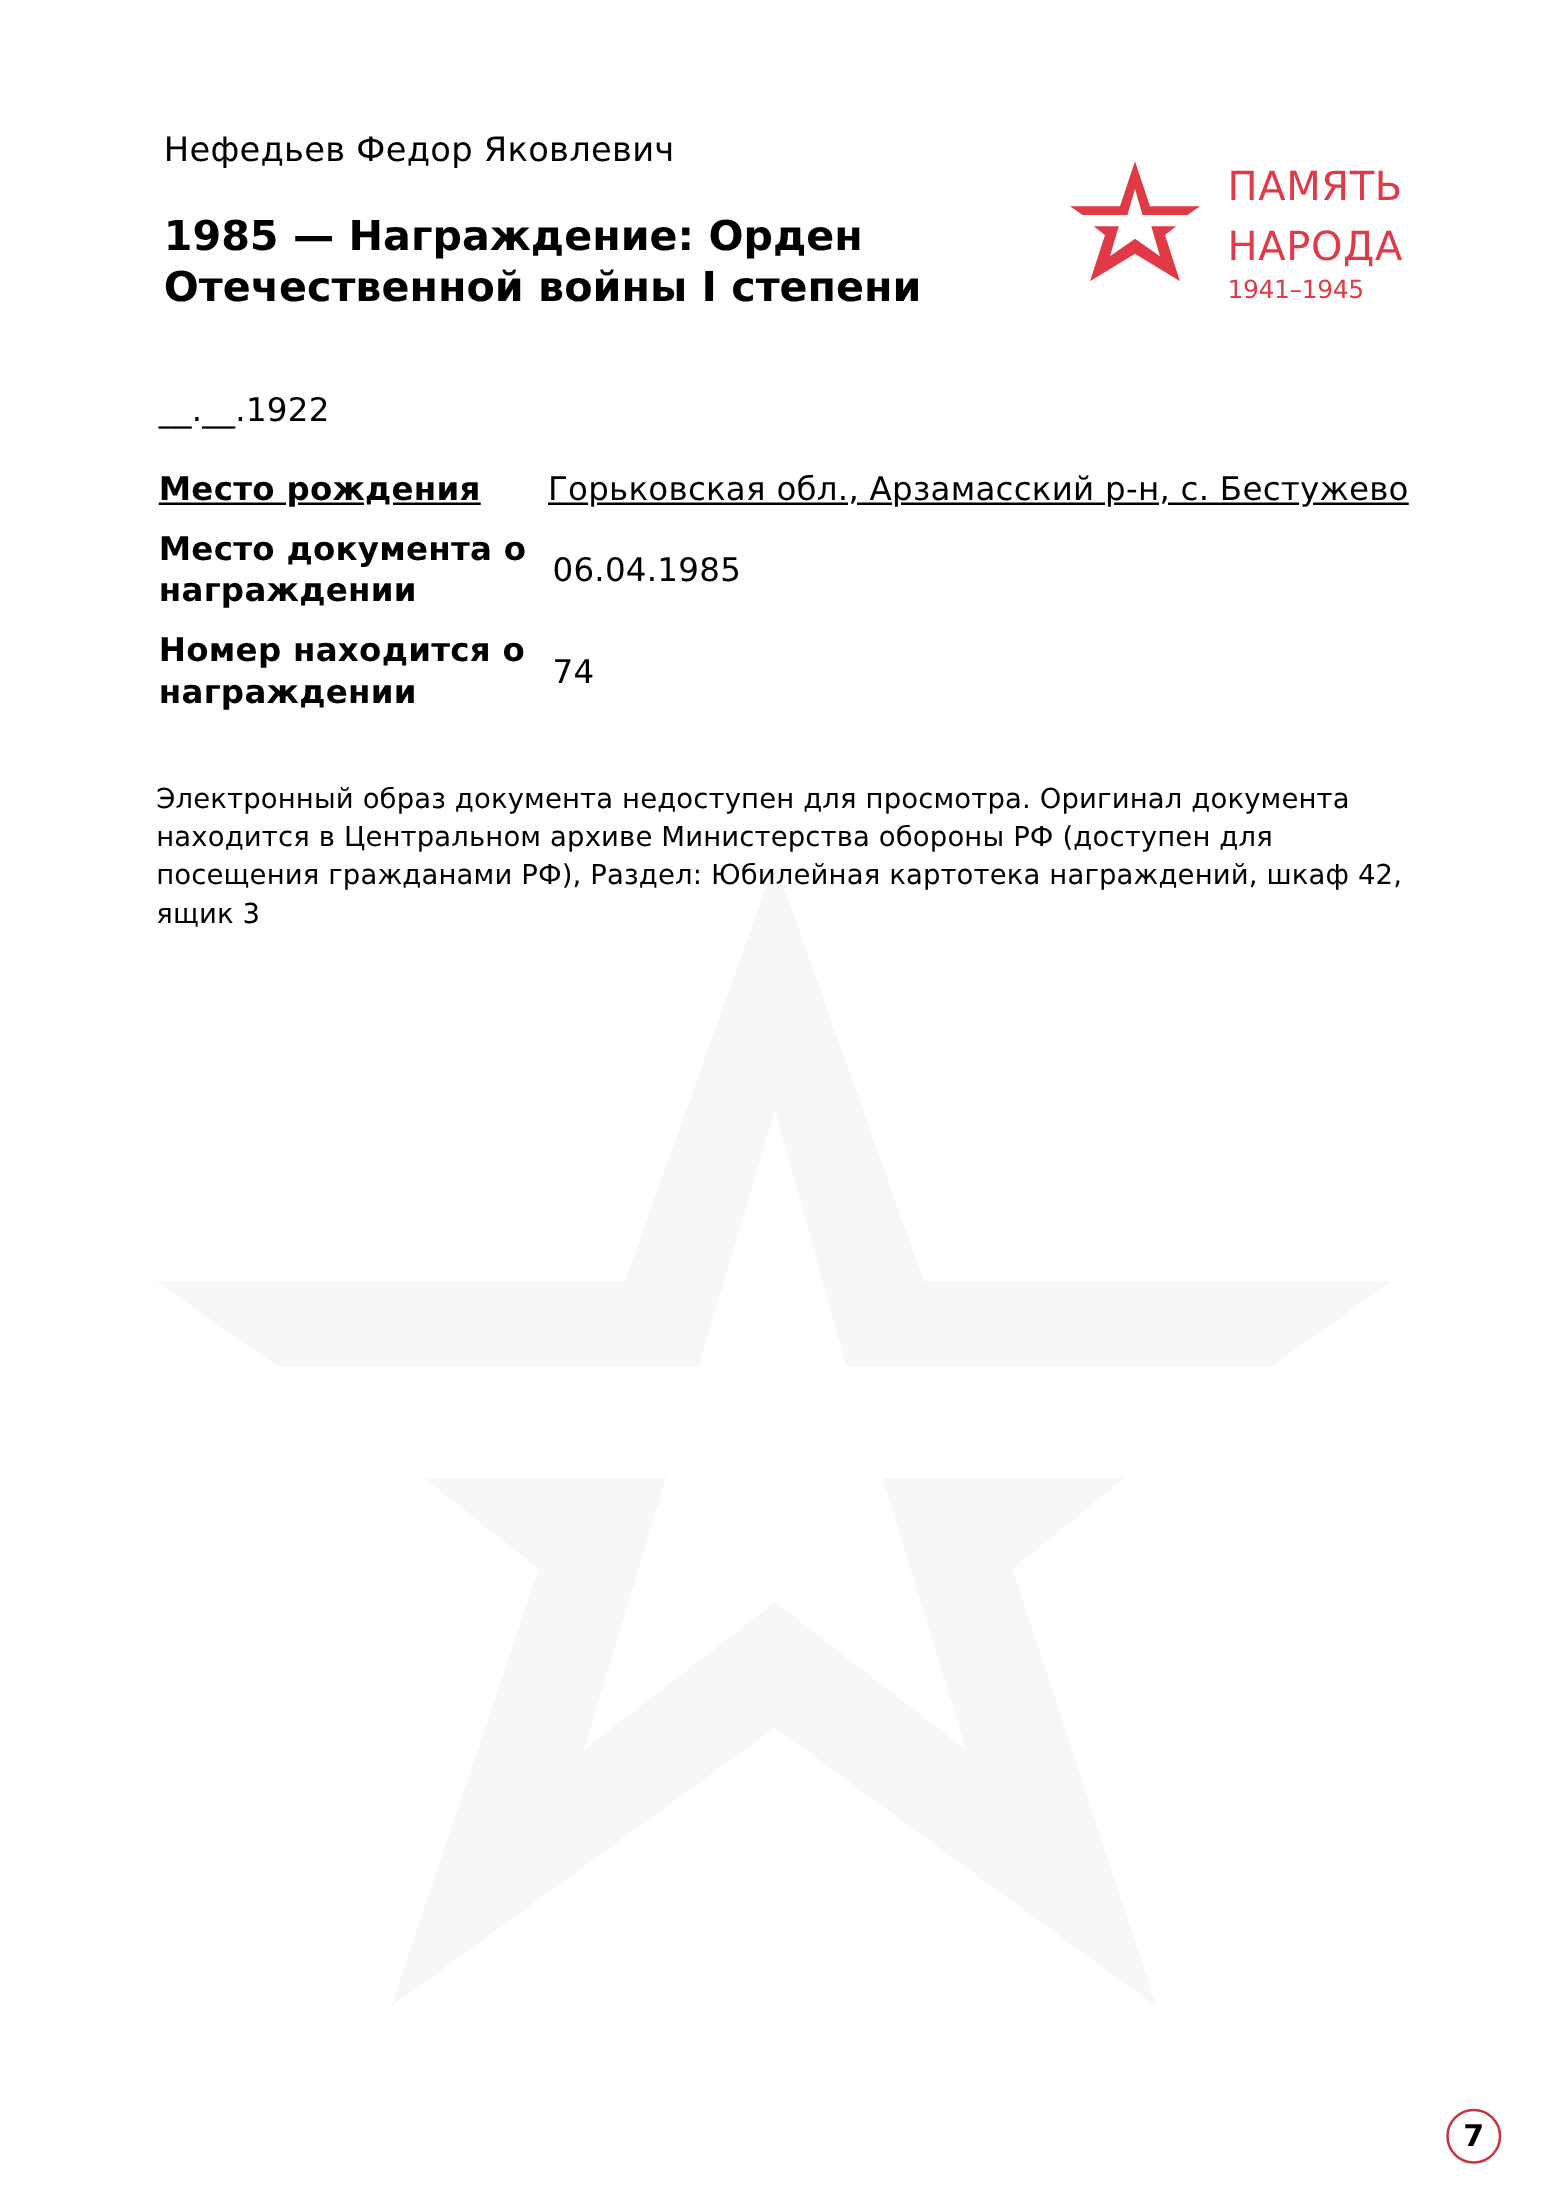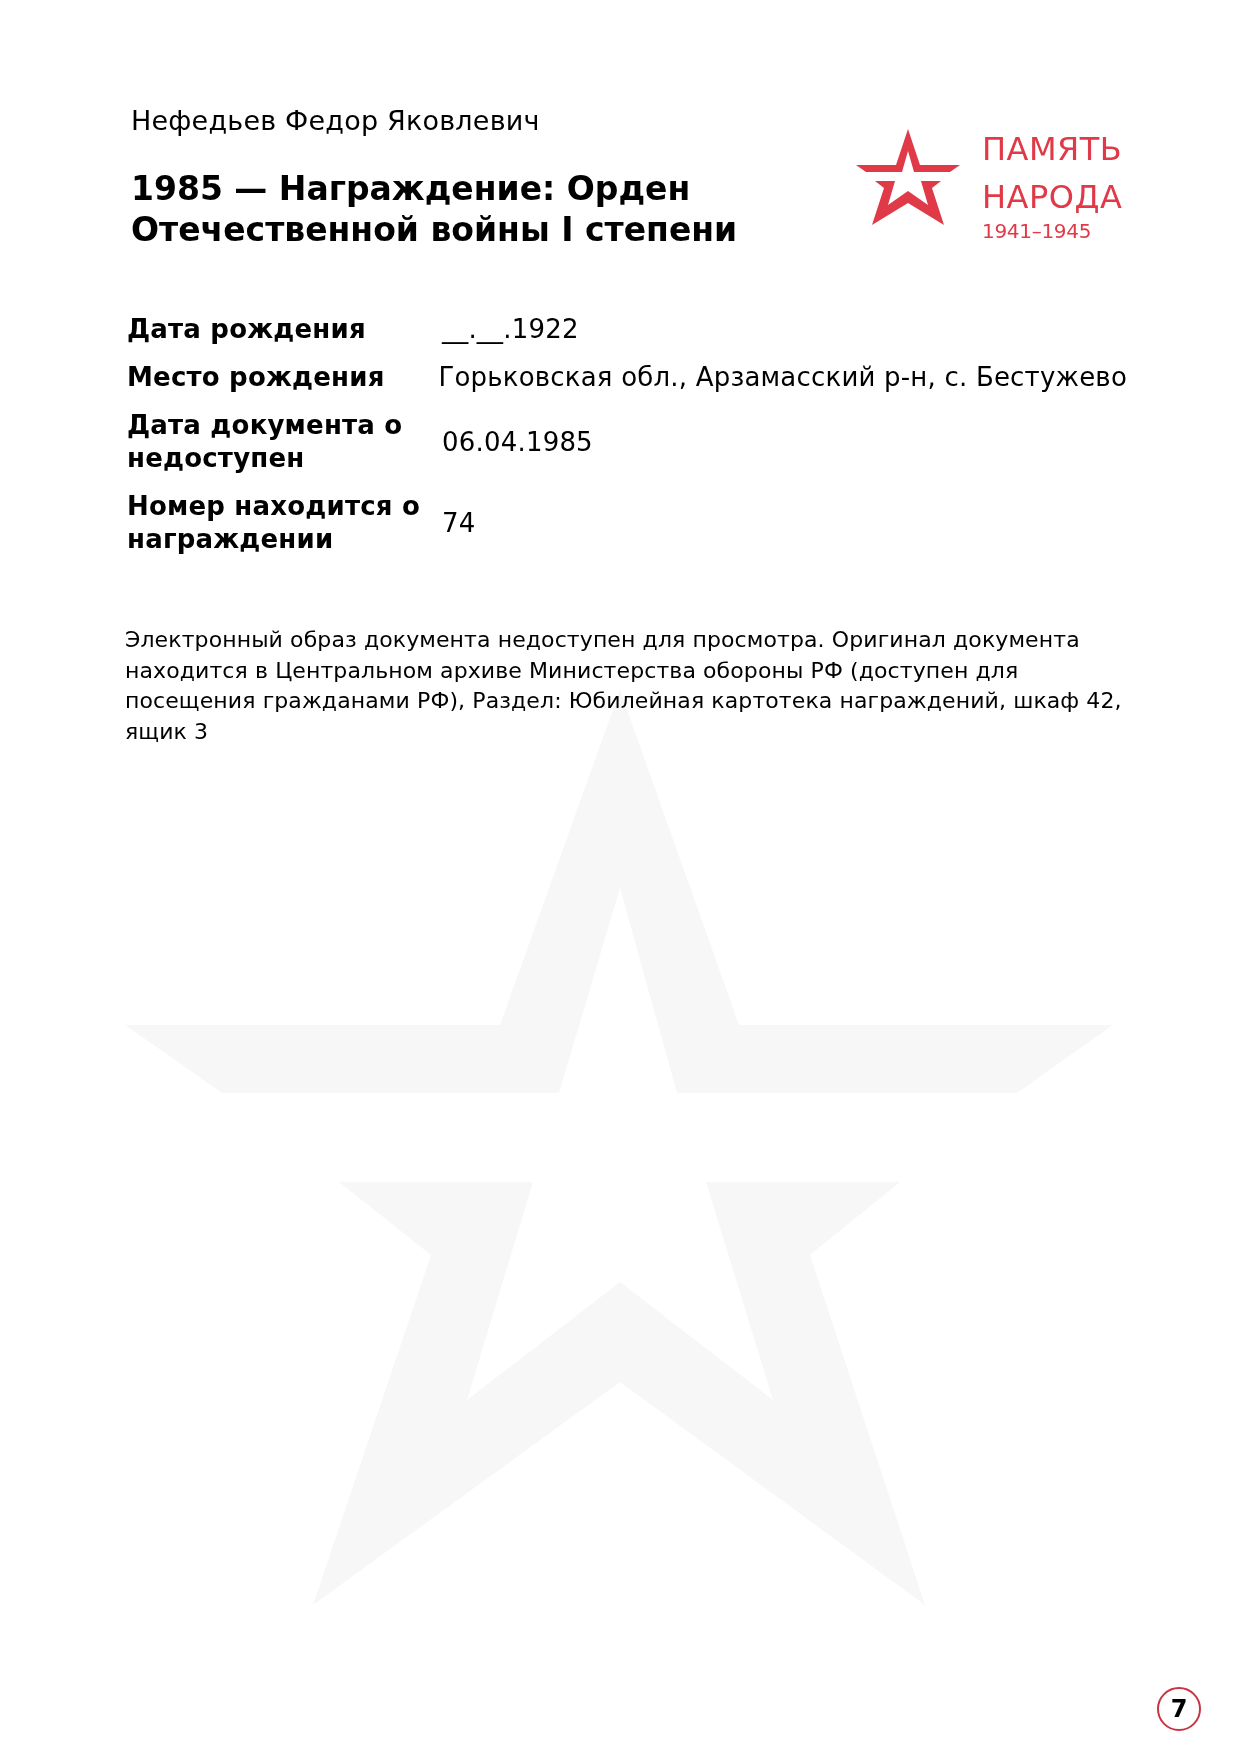--- a/index.html
+++ b/index.html
@@ -49,21 +49,21 @@
     .info-row { position: relative; display: flex; align-items: center; }
     .info-label {
       width: 315px; font-size: 26px; font-weight: bold; line-height: 33px;
       letter-spacing: 0.2px;
     }
     .info-value {
       font-size: 26px; font-weight: normal; line-height: 33px;
       white-space: nowrap; letter-spacing: 0.2px;
     }
     .row-1 { height: 33px; }
-    .row-2 { height: 33px; margin-top: 15px; }
+    .row-2 { height: 33px; margin-top: 30px; text-decoration: underline; }
     .row-3 { height: 66px; margin-top: 15px; }
     .row-4 { height: 66px; margin-top: 15px; }
 
     .archive-note {
       position: absolute; left: 125px; top: 614px; width: 1000px;
       font-size: 22px; line-height: 30.5px; letter-spacing: 0.1px;
     }
 
     .page-number {
       position: absolute; left: 1157px; top: 1676px;
@@ -96,29 +96,28 @@
     </svg>
     <div class="logo-text">
       <span class="logo-line1">ПАМЯТЬ</span>
       <span class="logo-line2">НАРОДА</span>
       <span class="logo-years">1941–1945</span>
     </div>
   </div>
 
   <div class="info-table">
     <div class="info-row row-1">
-      <div class="info-label">Дата рождения</div>
       <div class="info-value">__.__.1922</div>
     </div>
     <div class="info-row row-2">
       <div class="info-label">Место рождения</div>
       <div class="info-value">Горьковская обл., Арзамасский р-н, с. Бестужево</div>
     </div>
     <div class="info-row row-3">
-      <div class="info-label">Дата документа о недоступен</div>
+      <div class="info-label">Место документа о награждении</div>
       <div class="info-value">06.04.1985</div>
     </div>
     <div class="info-row row-4">
       <div class="info-label">Номер находится о награждении</div>
       <div class="info-value">74</div>
     </div>
   </div>
 
   <div class="archive-note">Электронный образ документа недоступен для просмотра. Оригинал документа находится в Центральном архиве Министерства обороны РФ (доступен для посещения гражданами РФ), Раздел: Юбилейная картотека награждений, шкаф 42, ящик 3</div>
 

